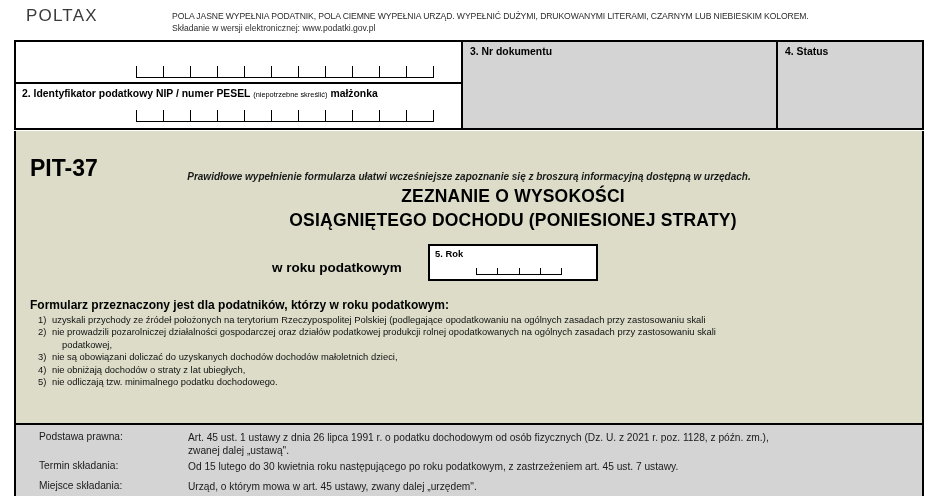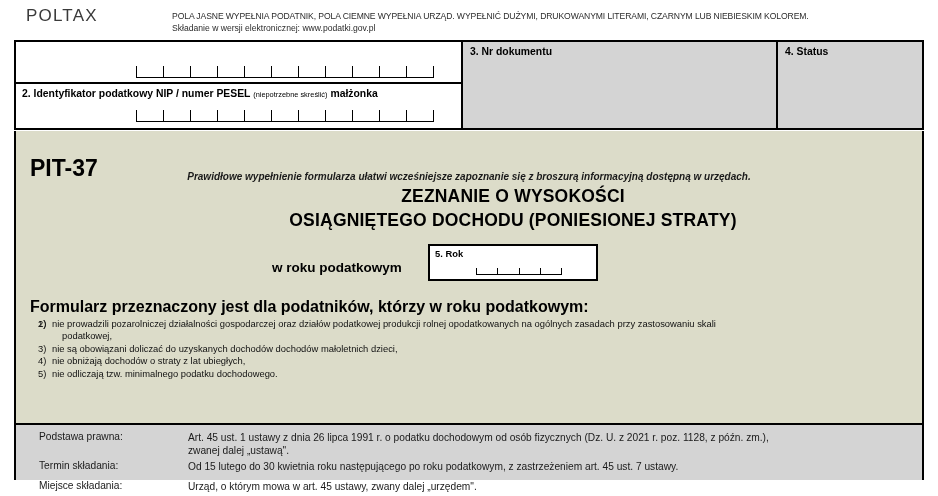--- a/index.html
+++ b/index.html
@@ -258,21 +258,21 @@
     background: #fff;
   }
 
   
   .purpose {
     position: absolute;
     left: 14px; top: 167px;
     width: 886px;
   }
   .purpose-title {
-    font-size: 16px;
+    font-size: 12px;
     font-weight: bold;
     margin-bottom: 2px;
   }
   .purpose-item {
     position: relative;
     font-size: 9.4px;
     line-height: 12.4px;
     padding-left: 22px;
     margin-bottom: 0px;
     color: #111;
@@ -284,21 +284,21 @@
   .purpose-item .cont {
     display: block;
     padding-left: 10px;
   }
 
   
   .legal {
     position: absolute;
     left: 14px; top: 423px;
     width: 910px;
-    height: 57px;
+    height: 73px;
     background: #d4d4d4;
     border-left: 2.5px solid #000;
     border-right: 2.5px solid #000;
     border-top: 2.5px solid #000;
     box-sizing: border-box;
   }
   .legal-row {
     position: absolute;
     left: 0;
     width: 100%;
@@ -410,20 +410,21 @@
           <div class="cell"></div>
         </div>
       </div>
     </div>
 
     <div class="purpose">
       <div class="purpose-title">Formularz przeznaczony jest dla podatników, którzy w roku podatkowym:</div>
 
       <div class="purpose-item">
         <span class="num">1)</span>
+        <span>uzyskali przychody ze źródeł położonych na terytorium Rzeczypospolitej Polskiej (podlegające opodatkowaniu na ogólnych zasadach przy zastosowaniu skali</span>
       </div>
 
       <div class="purpose-item">
         <span class="num">2)</span>
         <span>nie prowadzili pozarolniczej działalności gospodarczej oraz działów podatkowej produkcji rolnej opodatkowanych na ogólnych zasadach przy zastosowaniu skali</span>
         <span class="cont">podatkowej,</span>
       </div>
 
       <div class="purpose-item">
         <span class="num">3)</span>

